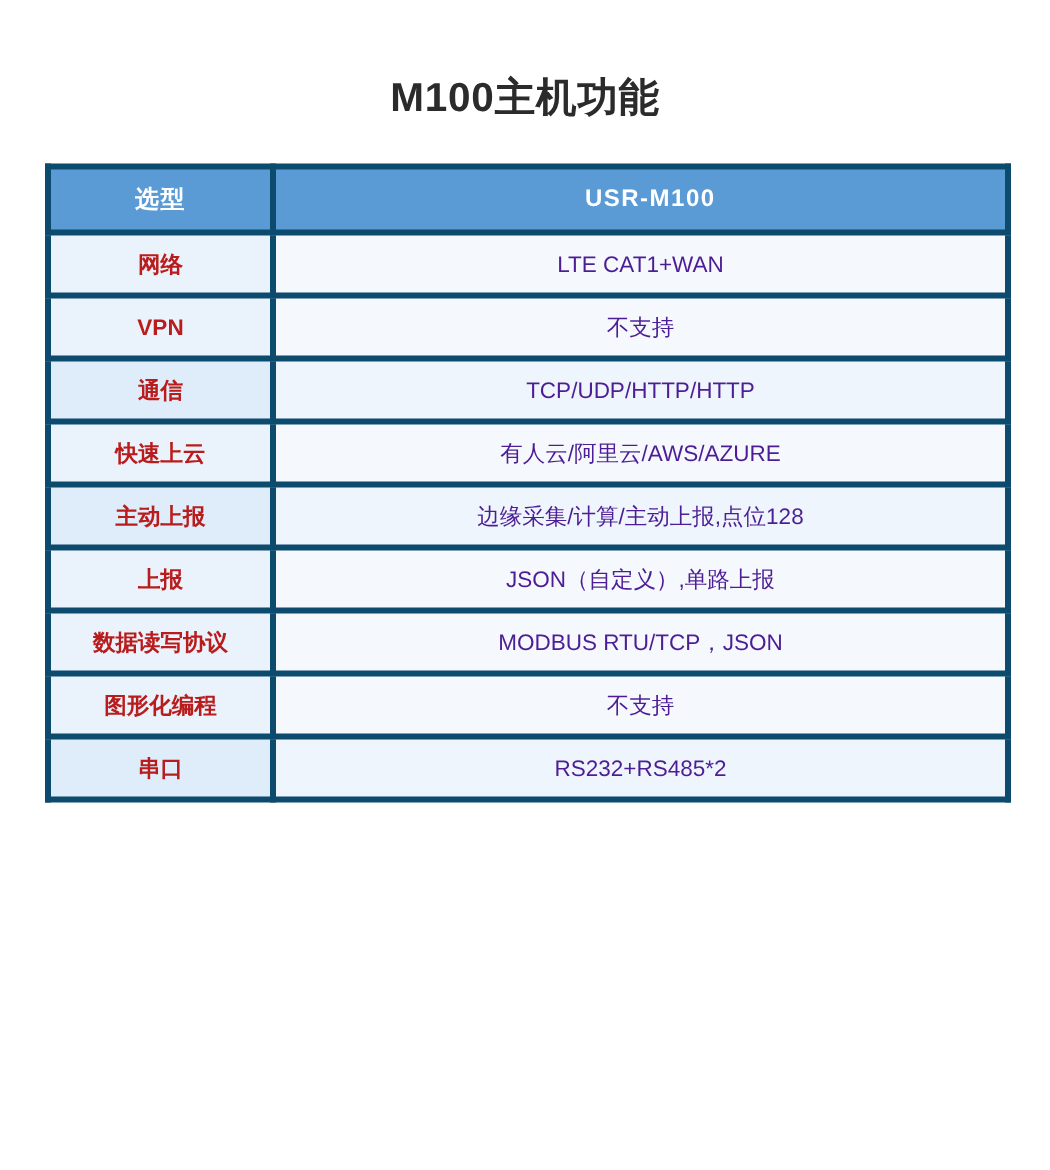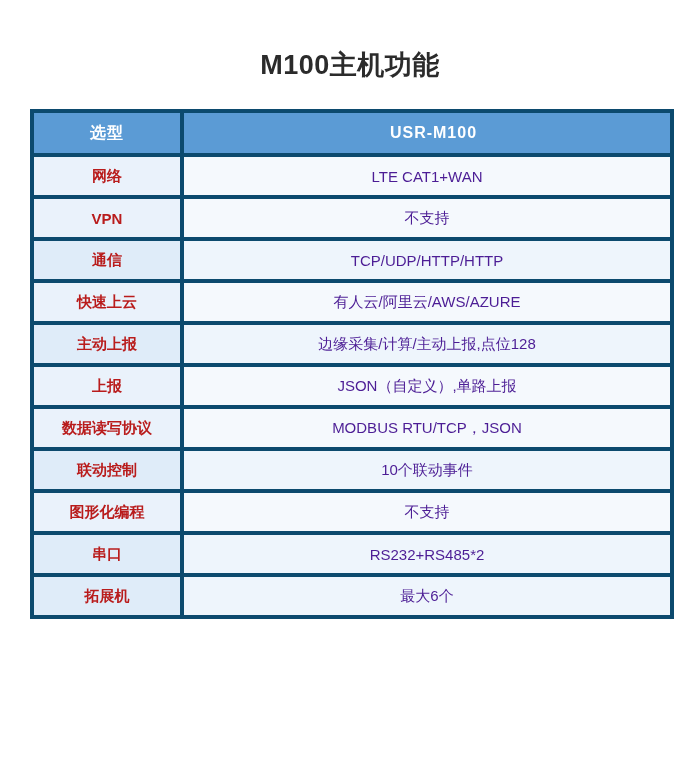--- a/index.html
+++ b/index.html
@@ -118,32 +118,24 @@
         <td class="value">边缘采集/计算/主动上报,点位128</td>
       </tr>
       <tr>
         <td class="label">上报</td>
         <td class="value">JSON（自定义）,单路上报</td>
       </tr>
       <tr>
         <td class="label">数据读写协议</td>
         <td class="value">MODBUS RTU/TCP，JSON</td>
       </tr>
-      <tr class="alt">
-        <td class="label">联动控制</td>
-        <td class="value">10个联动事件</td>
-      </tr>
       <tr>
         <td class="label">图形化编程</td>
         <td class="value">不支持</td>
       </tr>
       <tr class="alt">
         <td class="label">串口</td>
         <td class="value">RS232+RS485*2</td>
       </tr>
-      <tr class="alt">
-        <td class="label">拓展机</td>
-        <td class="value">最大6个</td>
-      </tr>
     </tbody>
   </table>
 
 </div>
 
 </body></html>

